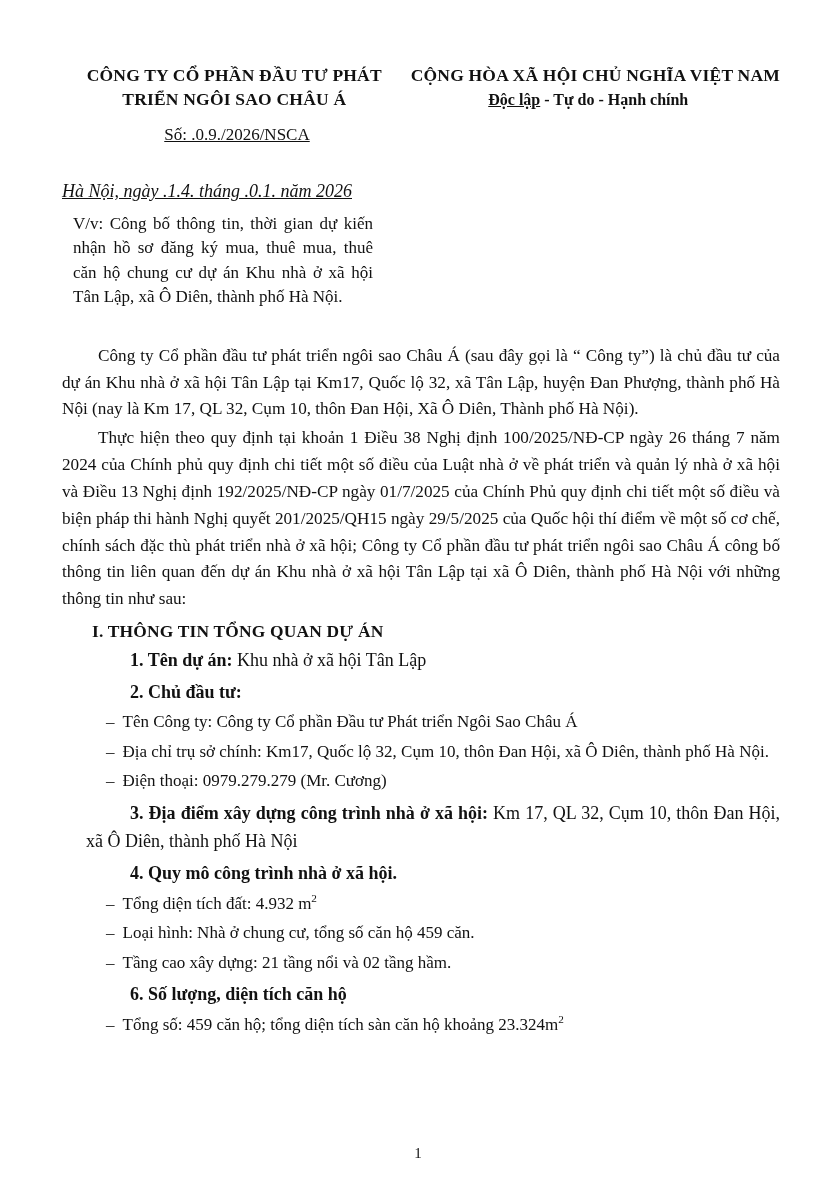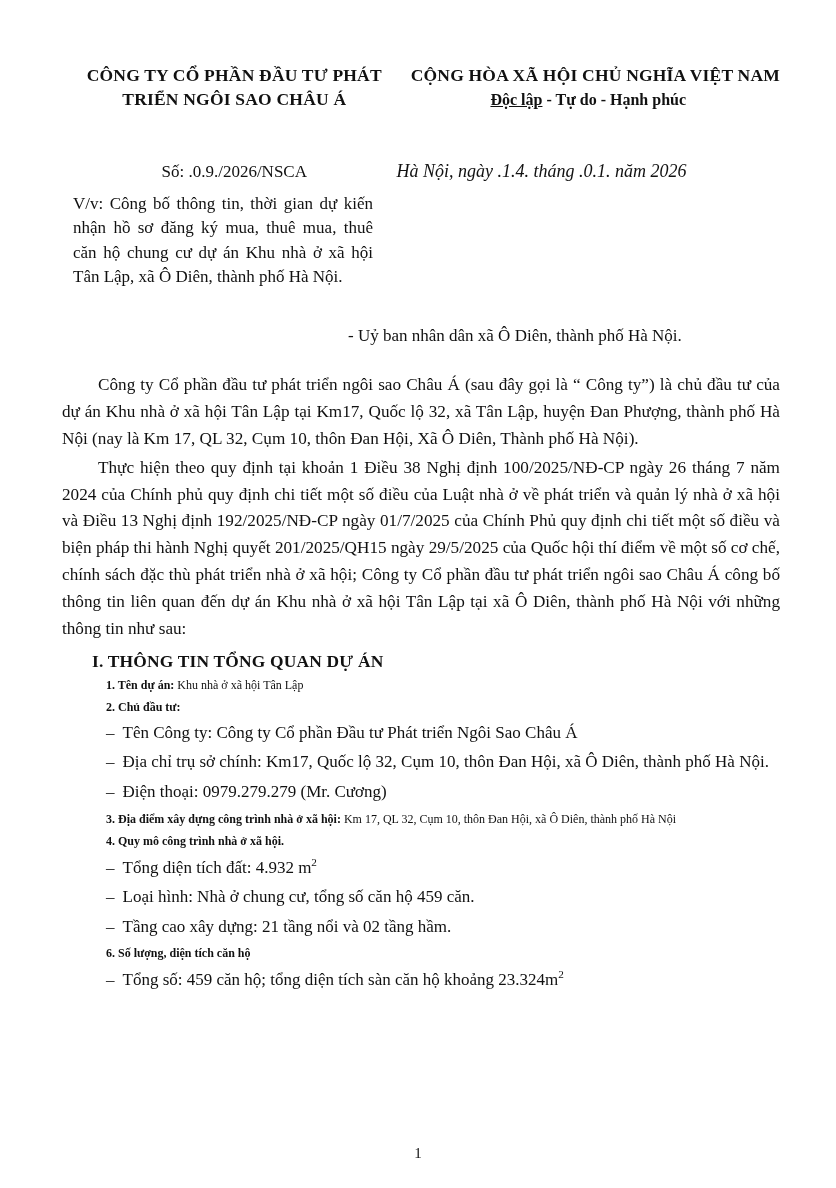--- a/index.html
+++ b/index.html
@@ -55,24 +55,25 @@
   }
   .motto {
     font-weight: bold;
     font-size: 16px;
     margin-top: 3px;
   }
   .motto u { text-decoration: underline; }
 
   .docnum-row {
     display: flex;
-    flex-direction: row;
+    flex-direction: column;
     justify-content: space-between;
     align-items: baseline;
     margin-top: 14px;
+    text-decoration: underline;
   }
   .docnum {
     width: 330px;
     text-align: center;
     font-size: 17px;
     padding-left: 10px;
   }
   .dateline {
     width: 390px;
     text-align: left;
@@ -117,25 +118,26 @@
 
   
   .section-title {
     font-weight: bold;
     font-size: 17.4px;
     margin-top: 8px;
     padding-left: 30px;
     letter-spacing: 0.2px;
   }
   .numbered {
-    font-size: 12px;
+    font-size: 18px;
     line-height: 1.56;
     margin-top: 4px;
     padding-left: 44px;
     text-align: justify;
+    margin-left: 24px;
   }
   .numbered b { font-weight: bold; }
   .numbered.hang {
     padding-left: 0;
     text-indent: 44px;
   }
   .dash-item {
     font-size: 17px;
     line-height: 1.56;
     margin-top: 3px;
@@ -159,33 +161,32 @@
 <body>
 
 <div class="page">
 
   <div class="header">
     <div class="header-left">
       <div class="org-name">CÔNG TY CỔ PHẦN ĐẦU TƯ PHÁT TRIỂN NGÔI SAO CHÂU Á</div>
     </div>
     <div class="header-right">
       <div class="nation-name">CỘNG HÒA XÃ HỘI CHỦ NGHĨA VIỆT NAM</div>
-      <div class="motto"><u>Độc lập</u><span> - </span><span>Tự do</span><span> - </span><span>Hạnh phúc</span></div>
+      <div class="motto"><u>Độc lập</u><span> - </span><span>Tự do</span><span> - </span><span>Hạnh chính</span></div>
     </div>
   </div>
 
   <div class="docnum-row">
     <div class="docnum">Số: .0.9./2026/NSCA</div>
     <div class="dateline">Hà Nội, ngày .1.4. tháng .0.1. năm 2026</div>
   </div>
 
   <div class="subject">V/v: Công bố thông tin, thời gian dự kiến nhận hồ sơ đăng ký mua, thuê mua, thuê căn hộ chung cư dự án Khu nhà ở xã hội Tân Lập, xã Ô Diên, thành phố Hà Nội.</div>
 
   <div class="recipients">
-    <div class="rcpt2">- Uỷ ban nhân dân xã Ô Diên, thành phố Hà Nội.</div>
   </div>
 
   <div class="body-text">
     <p>Công ty Cổ phần đầu tư phát triển ngôi sao Châu Á (sau đây gọi là “ Công ty”) là chủ đầu tư của dự án Khu nhà ở xã hội Tân Lập tại Km17, Quốc lộ 32, xã Tân Lập, huyện Đan Phượng, thành phố Hà Nội (nay là Km 17, QL 32, Cụm 10, thôn Đan Hội, Xã Ô Diên, Thành phố Hà Nội).</p>
     <p>Thực hiện theo quy định tại khoản 1 Điều 38 Nghị định 100/2025/NĐ-CP ngày 26 tháng 7 năm 2024 của Chính phủ quy định chi tiết một số điều của Luật nhà ở về phát triển và quản lý nhà ở xã hội và Điều 13 Nghị định 192/2025/NĐ-CP ngày 01/7/2025 của Chính Phủ quy định chi tiết một số điều và biện pháp thi hành Nghị quyết 201/2025/QH15 ngày 29/5/2025 của Quốc hội thí điểm về một số cơ chế, chính sách đặc thù phát triển nhà ở xã hội; Công ty Cổ phần đầu tư phát triển ngôi sao Châu Á công bố thông tin liên quan đến dự án Khu nhà ở xã hội Tân Lập tại xã Ô Diên, thành phố Hà Nội với những thông tin như sau:</p>
   </div>
 
   <div class="section-title">I.  THÔNG TIN TỔNG QUAN DỰ ÁN</div>
 
   <div class="numbered"><b>1. Tên dự án:</b><span> Khu nhà ở xã hội Tân Lập</span></div>

